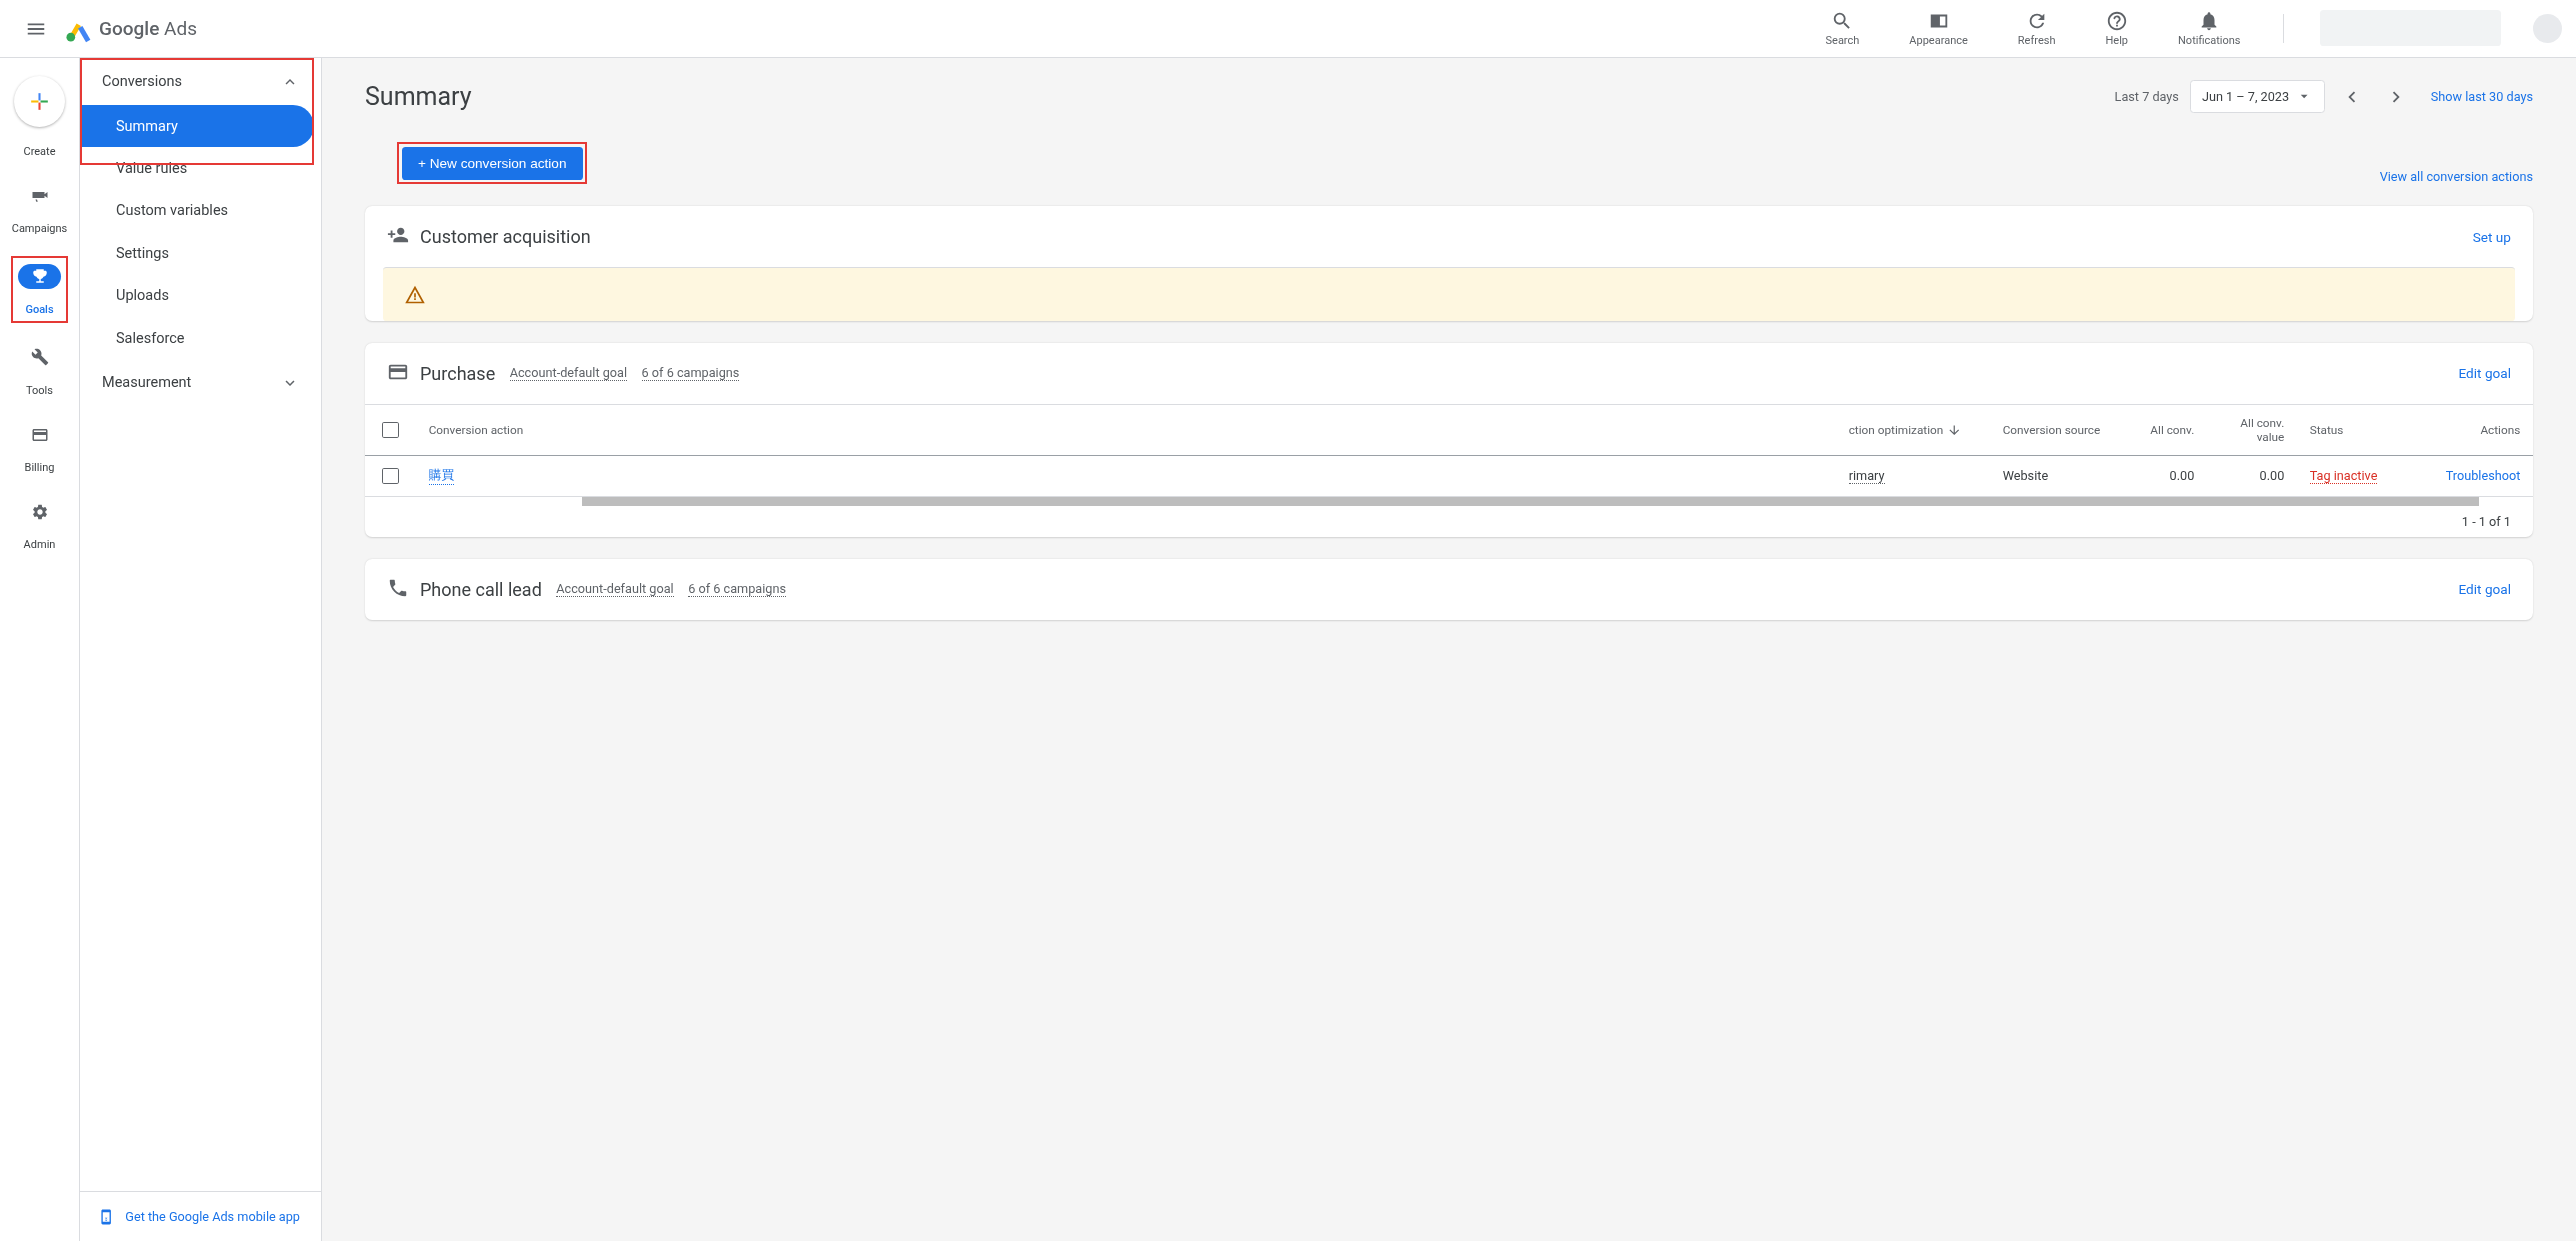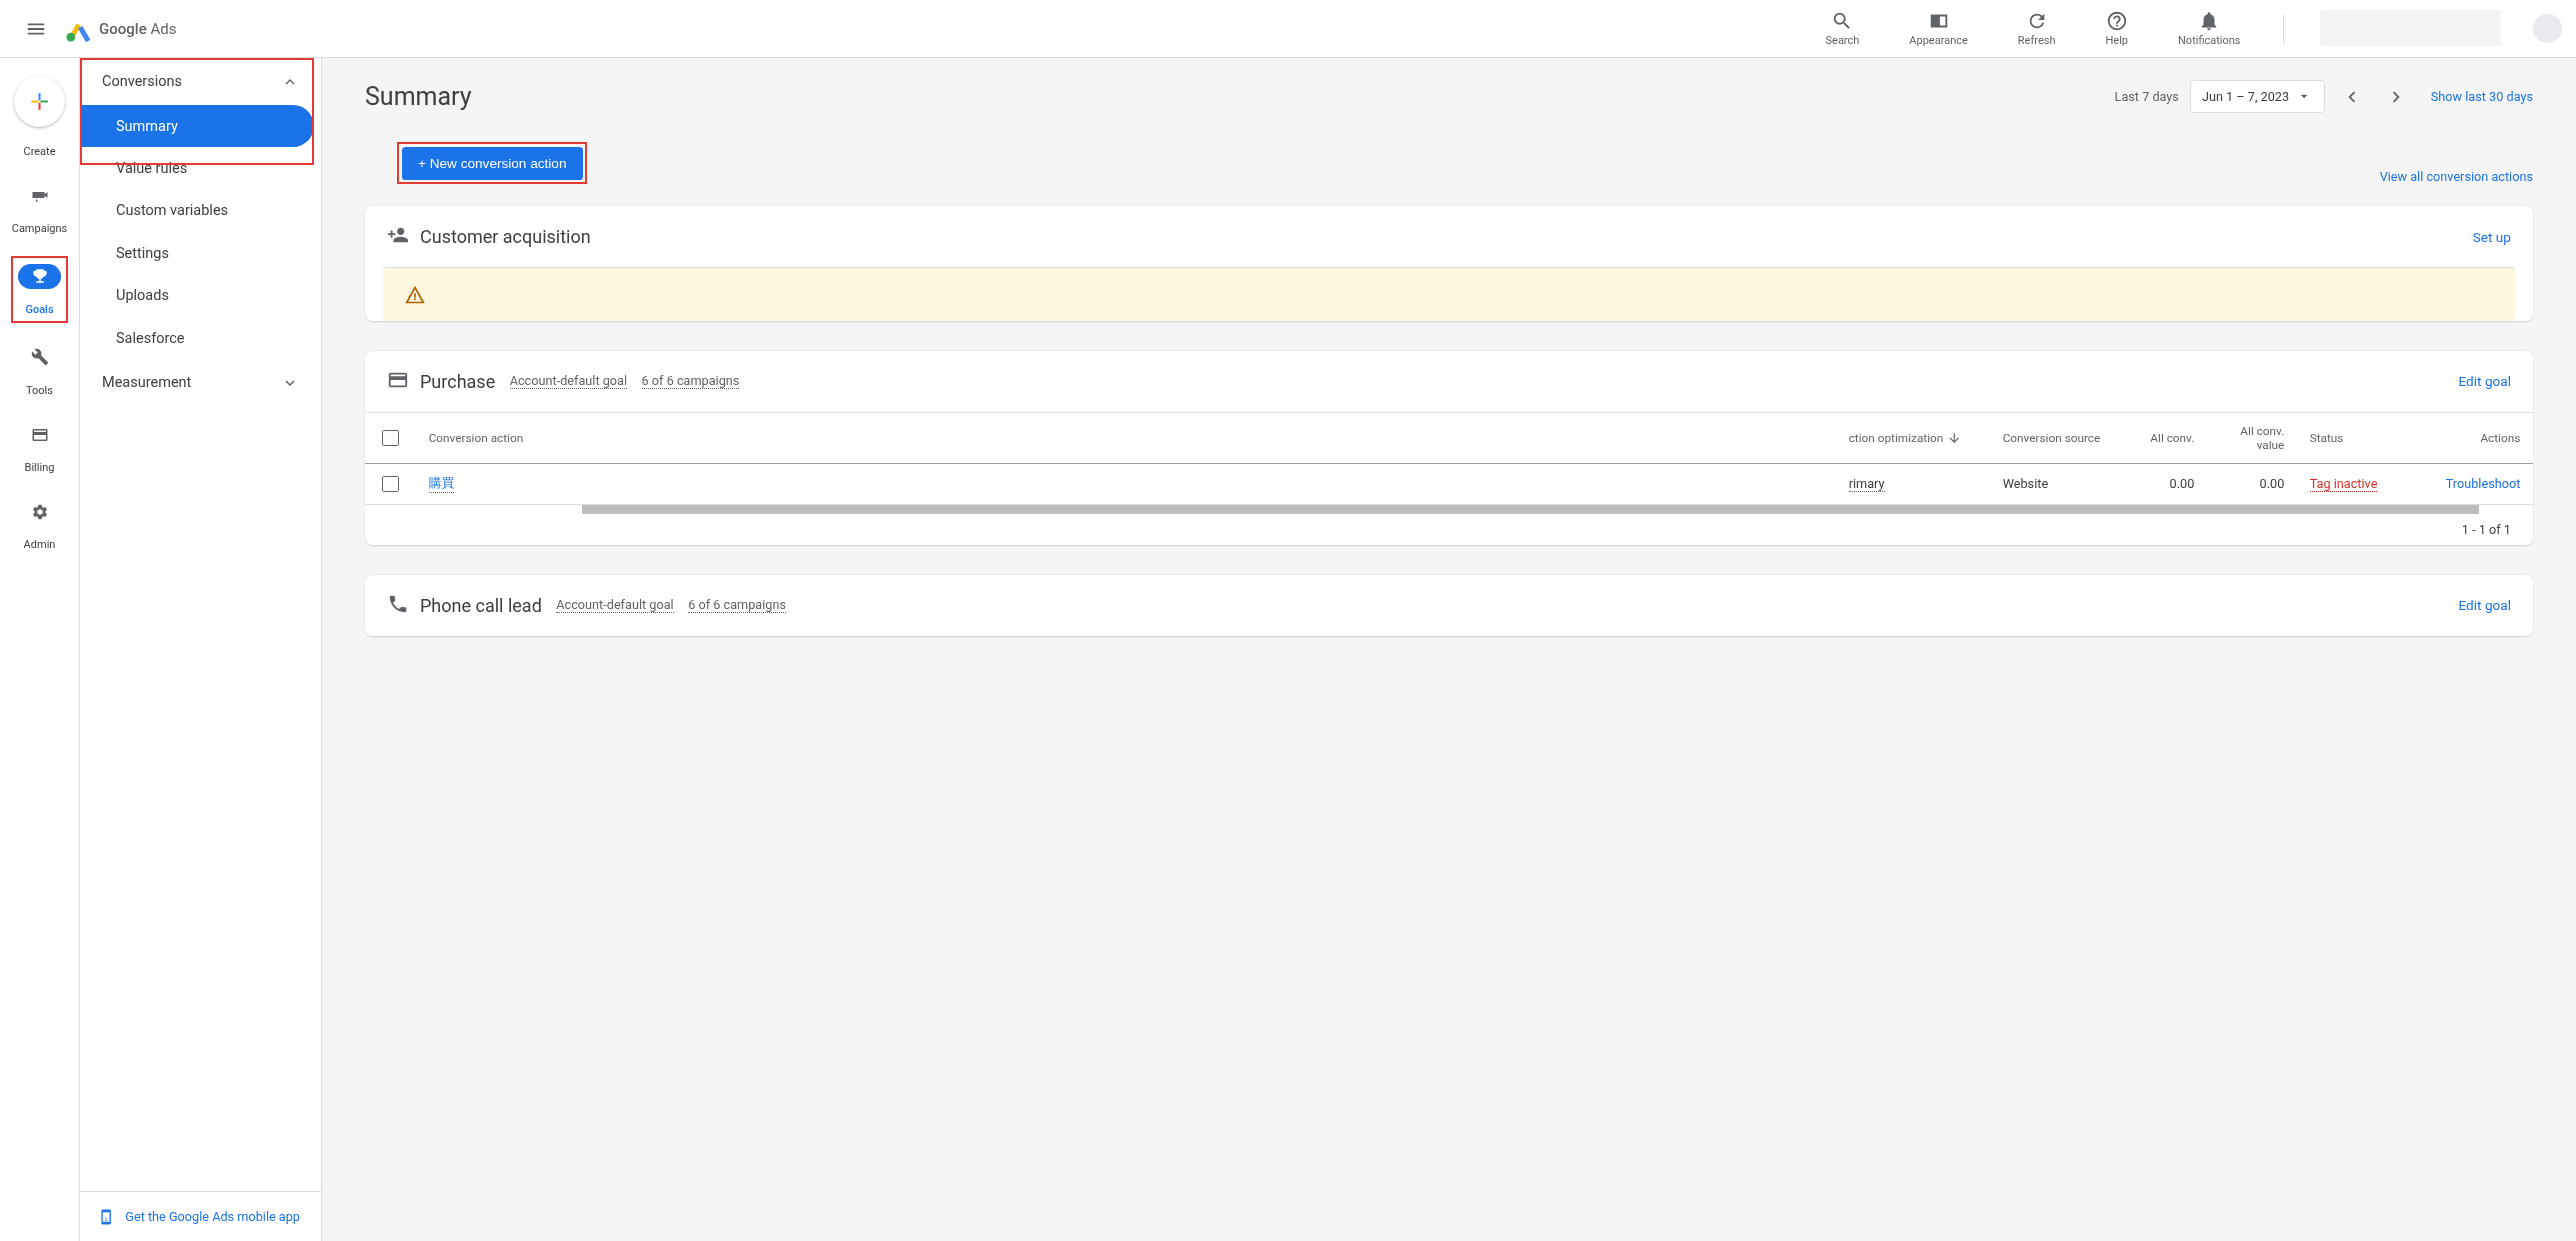--- a/index.html
+++ b/index.html
@@ -2,21 +2,21 @@
 <html style="font-size:14.5px"><head>
 <meta charset="utf-8">
 <style>
 * { box-sizing: border-box; margin: 0; padding: 0; }
 body { font-family: 'Google Sans', Roboto, Arial, sans-serif; background: #fff; color: #3c4043; font-size: 12.7px; overflow: hidden; }
 
 
 .header { display: flex; align-items: center; height: 58px; border-bottom: 0.9px solid #dadce0; padding: 0 14.5px; }
 .menu-btn { width: 43px; height: 43px; display: flex; align-items: center; justify-content: center; cursor: pointer; border-radius: 50%; }
 .logo { display: flex; align-items: center; margin-left: 7.2px; }
-.logo-text { font-size: 15px; color: #5f6368; margin-left: 5.4px; font-weight: 400; }
+.logo-text { font-size: 19px; color: #5f6368; margin-left: 5.4px; font-weight: 400; }
 .logo-text b { color: #5f6368; font-weight: 500; }
 .header-spacer { flex: 1; }
 .header-actions { display: flex; align-items: center; gap: 21px; }
 .header-action { display: flex; flex-direction: column; align-items: center; padding: 5.4px 14.5px; cursor: pointer; font-size: 11px; color: #5f6368; }
 .header-action svg { width: 22px; height: 22px; fill: #5f6368; margin-bottom: 1.8px; }
 .header-divider { width: 0.9px; height: 29px; background: #dadce0; margin: 0 7.2px; }
 .account-box { width: 181px; height: 36px; background: #f1f3f4; border-radius: 3.6px; margin-left: 7.2px; }
 .avatar { width: 29px; height: 29px; border-radius: 50%; background: #e8eaed; margin-left: 11px; }
 
 
@@ -52,21 +52,21 @@
 .date-label { font-size: 12.7px; color: #5f6368; }
 .date-picker { border: 0.9px solid #dadce0; border-radius: 3.6px; padding: 7.2px 11px; display: flex; align-items: center; gap: 7.2px; cursor: pointer; background: #fff; font-size: 12.7px; }
 .nav-arrow { width: 33px; height: 33px; display: flex; align-items: center; justify-content: center; cursor: pointer; }
 .show-30 { color: #1a73e8; font-size: 12.7px; cursor: pointer; margin-left: 7.2px; }
 
 .action-row { display: flex; align-items: flex-end; margin-left: 32px; margin-bottom: 22px; }
 .new-conv-wrap { border: 2.7px solid #e53935; padding: 2.7px; display: inline-block; }
 .new-conv-btn { background: #1a73e8; color: #fff; border: none; padding: 9px 16.3px; border-radius: 3.6px; font-size: 13.6px; cursor: pointer; }
 .view-all { margin-left: auto; color: #1a73e8; font-size: 12.7px; cursor: pointer; }
 
-.card { background: #fff; border-radius: 7.2px; box-shadow: 0 0.9px 1.8px rgba(0,0,0,0.15); margin-bottom: 30px; }
+.card { background: #fff; border-radius: 7.2px; box-shadow: 0 0.9px 1.8px rgba(0,0,0,0.15); margin-bottom: 22px; }
 .card-header { display: flex; align-items: center; padding: 18px 22px; }
 .card-icon { margin-right: 11px; }
 .card-icon svg { width: 22px; height: 22px; fill: #5f6368; }
 .card-title { font-size: 18px; color: #3c4043; }
 .card-subtitle { font-size: 12.7px; color: #5f6368; border-bottom: 0.9px dotted #5f6368; margin-left: 14.5px; cursor: pointer; }
 .card-link { margin-left: auto; color: #1a73e8; font-size: 13.6px; cursor: pointer; }
 
 .warning { margin: 0 18px 18px; background: #fef7e0; border-radius: 3.6px; padding: 16.3px 22px; display: flex; gap: 14.5px; align-items: flex-start; border-top: 0.9px solid #dadce0; }
 .warning svg { flex-shrink: 0; width: 20px; height: 20px; }
 .warning-text { font-size: 13.6px; color: #3c4043; line-height: 1.5; }

